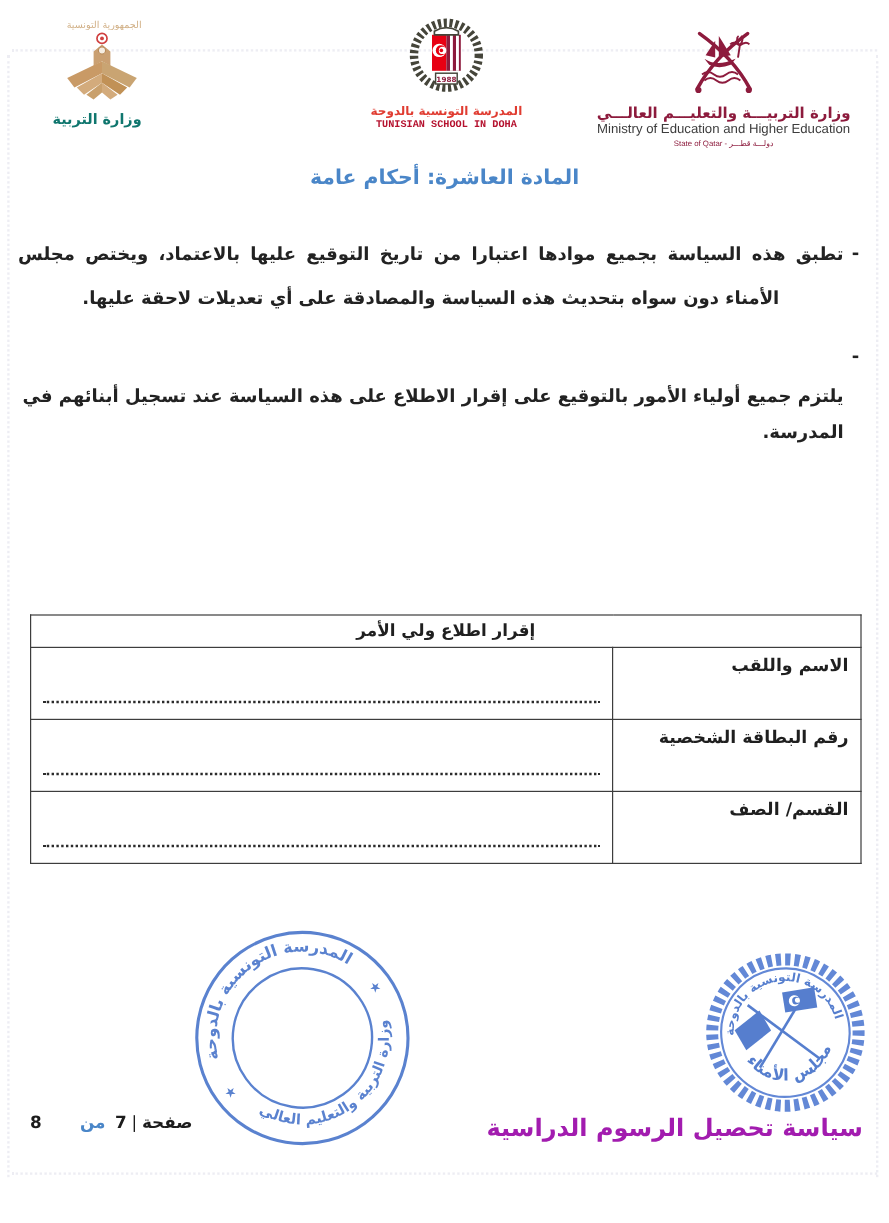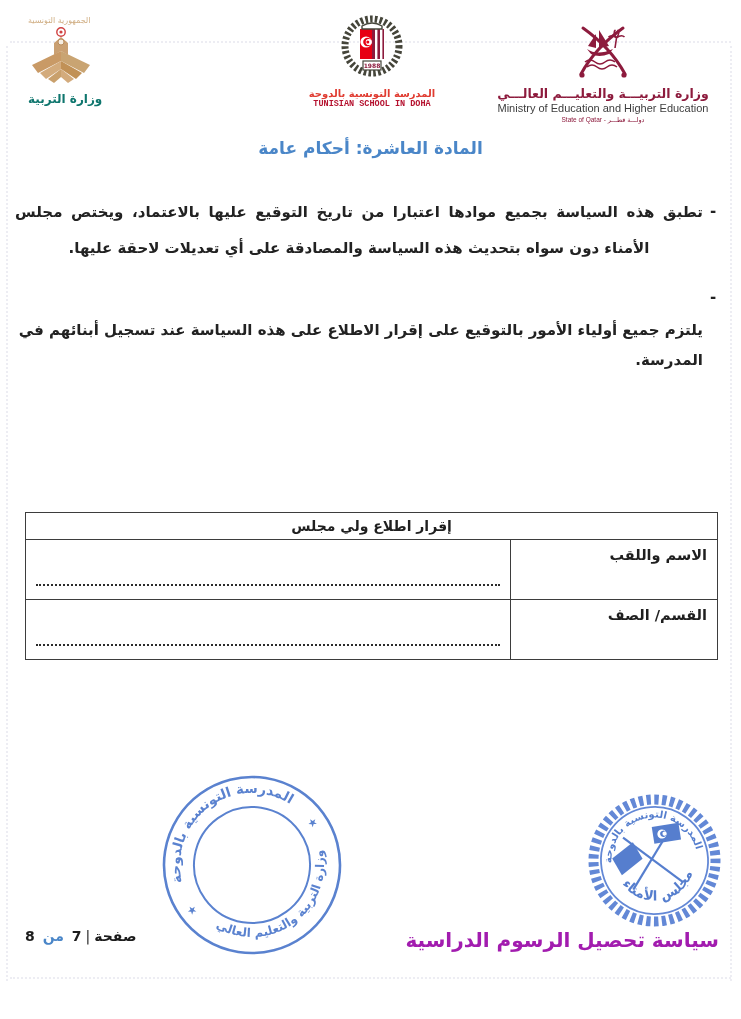--- a/index.html
+++ b/index.html
@@ -6,21 +6,21 @@
   .page {
     position:relative; width:741px; height:1019px; background:#ffffff;
     font-family:"DejaVu Sans", sans-serif; overflow:hidden; color:#1f1f1f;
   }
   
   .noise { position:absolute; opacity:.5; }
   .noise.h { border-top:2px dotted #dcdce8; height:0; left:10px; right:10px; }
   .noise.v { border-left:2px dotted #dcdce8; width:0; top:46px; bottom:38px; }
 
   
-  .logo-left { position:absolute; left:28px; top:16px; width:104px; text-align:left; }
+  .logo-left { position:absolute; left:14px; top:16px; width:104px; text-align:right; }
   .logo-left .cal-top { font-size:8px; color:#c8a06e; opacity:.85; white-space:nowrap; }
   .logo-left .cal-bottom { font-size:12px; font-weight:bold; color:#0f766e; margin-top:1px; }
 
   .logo-center { position:absolute; left:303px; top:14px; width:138px; text-align:center; }
   .logo-center .ar-name { font-size:10px; font-weight:bold; color:#e03c31; margin-top:2px; }
   .logo-center .en-name { font-size:8.5px; font-weight:bold; color:#b5122f; font-family:Liberation Mono, monospace; }
 
   .logo-right { position:absolute; right:16px; top:18px; width:244px; text-align:center; }
   .logo-right .ar-line { font-size:12.5px; font-weight:bold; color:#8d1b3d; margin-top:2px; }
   .logo-right .en-line { font-size:11px; color:#3d3d3d; font-family:"Liberation Sans",sans-serif; margin-top:1px; }
@@ -56,21 +56,21 @@
   .stamp-left  { position:absolute; left:159px; top:772px; width:186px; height:186px;
                  transform:rotate(-36deg); opacity:.92; }
   .stamp-right { position:absolute; left:583px; top:789px; width:143px; height:143px;
                  transform:rotate(-9deg); opacity:.95; }
 
   
   .footer-right { position:absolute; right:22px; top:928px; direction:rtl;
                   font-size:20px; font-weight:bold; color:#a21caf; }
   .footer-left  { position:absolute; left:25px; top:928px; direction:rtl;
                   font-size:14px; font-weight:bold; color:#1c1c1c; }
-  .footer-left .of-word { color:#4a86c8; padding:0 3px; }
+  .footer-left .of-word { color:#4a86c8; padding:0 3px;margin-left:24px; }
   .footer-left .sep { padding:0 4px; font-weight:normal; }
 </style>
 </head>
 <body>
 
 <div class="page">
 
   <div class="noise h" style="top:41px;"></div>
   <div class="noise h" style="top:977px;"></div>
   <div class="noise v" style="left:6px;"></div>
@@ -140,24 +140,30 @@
     </div>
     <div class="bullet second">
       <span class="marker">-</span>
       <p>يلتزم جميع أولياء الأمور بالتوقيع على إقرار الاطلاع على هذه السياسة عند تسجيل أبنائهم في المدرسة.</p>
     </div>
   </div>
 
   <table class="ack-table">
     <tbody>
         <tr>
-      <td class="head-cell" colspan="2">إقرار اطلاع ولي مجلس</td>
+      <td class="head-cell" colspan="2">إقرار اطلاع ولي الأمر</td>
     </tr>
     <tr>
       <td class="label-cell">الاسم واللقب</td>
+      <td class="value-cell">
+            <div class="dotted-line"></div>
+          </td>
+    </tr>
+    <tr>
+      <td class="label-cell">رقم البطاقة الشخصية</td>
       <td class="value-cell">
             <div class="dotted-line"></div>
           </td>
     </tr>
     <tr>
       <td class="label-cell">القسم/ الصف</td>
       <td class="value-cell">
             <div class="dotted-line"></div>
           </td>
     </tr>

